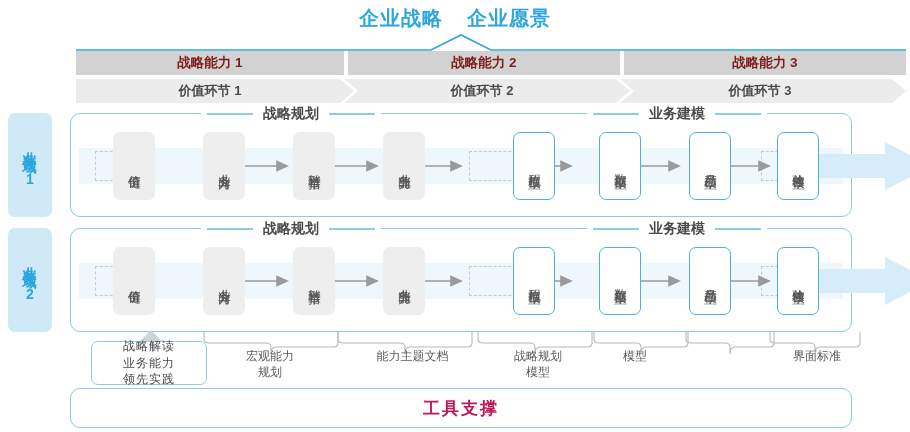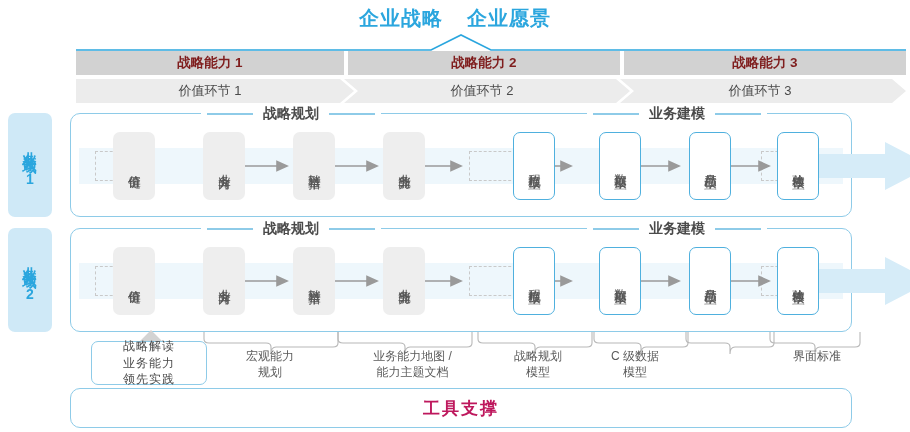--- a/index.html
+++ b/index.html
@@ -32,21 +32,21 @@
     display:flex; align-items:center; justify-content:center; margin-right:4px;
     white-space:nowrap;
   }
   .cap-cell:last-child{ margin-right:0; }
 
   
   .vc-row{ position:absolute; left:76px; top:79px; width:830px; height:24px; }
   .vc-cell{
     position:absolute; top:0; height:24px; background:#ececec;
     color:#4a4a4a; font-size:13px;
-    display:flex; align-items:center; justify-content:center; white-space:nowrap;
+    display:flex; align-items:center; justify-content:center; white-space:nowrap;font-weight:bold;
   }
 
   
   .side-label{
     position:absolute; left:8px; width:44px;
     background:#cfe9f7; border-radius:7px;
     display:flex; align-items:center; justify-content:center;
   }
   .side-label span{
     writing-mode:vertical-rl; text-orientation:upright;
@@ -321,29 +321,27 @@
       <div>业务能力</div>
       <div>领先实践</div>
     </div>
   </div>
 
   <div class="tool-label" style="left:205px; top:348px; width:130px;">
     <div>宏观能力</div>
     <div>规划</div>
   </div>
   <div class="tool-label" style="left:340px; top:348px; width:145px;">
-    <div>业务能力地图 /</div>
     <div>能力主题文档</div>
   </div>
   <div class="tool-label" style="left:478px; top:348px; width:120px;">
     <div>战略规划</div>
     <div>模型</div>
   </div>
   <div class="tool-label" style="left:580px; top:348px; width:110px;">
-    <div>C 级数据</div>
     <div>模型</div>
   </div>
   <div class="tool-label" style="left:762px; top:348px; width:110px;">
     <div>界面标准</div>
   </div>
 
   <div class="support-box">
     <div class="txt">工具支撑</div>
   </div>
 

